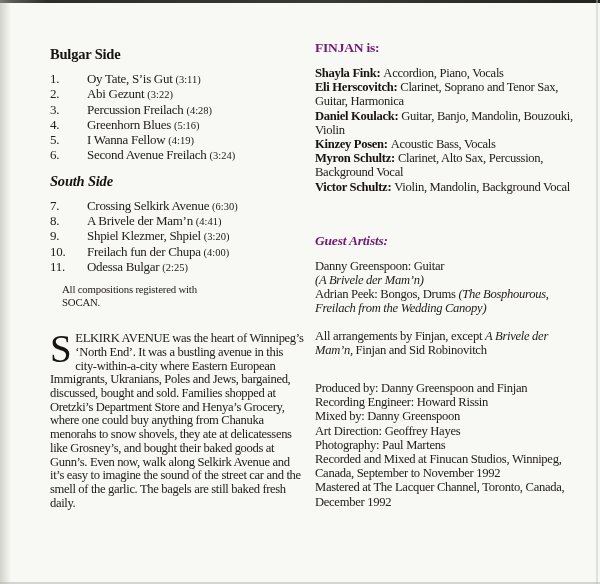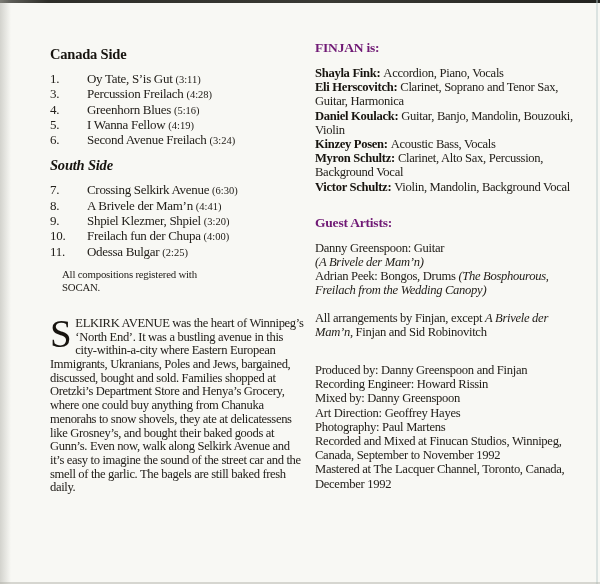--- a/index.html
+++ b/index.html
@@ -48,43 +48,44 @@
   }
   .dropcap {
     float:left; font-size:39px; line-height:28px;
     padding:3px 4px 0 0; color:#17140f;
   }
 
   .band-heading, .guests-heading {
     font-size:13.5px; font-weight:bold; letter-spacing:-0.2px;
     margin:0 0 10px 0; color:#701a75;
   }
-  .guests-heading { margin-top:21px; }
+  .guests-heading { margin-top:39px;font-style:italic; }
   .member, .guest, .arrangements, .credit-line {
     margin:0; font-size:12.6px; line-height:14.2px; letter-spacing:-0.3px;
   }
   .member b, .guest-name { margin-right:3px; color:#17140f;font-family:Liberation Serif, serif; }
   .note-block { display:block; font-style:italic; }
   .guest i, .arrangements i { font-style:italic; }
   .arrangements { margin-top:13px; }
   .credits { margin-top:24px; }
 </style>
 </head>
 <body>
 
 <div class="page">
   <div class="scan-top"></div>
   <div class="scan-left"></div>
   <div class="scan-right"></div>
   <div class="scan-bottom"></div>
 
   <div class="col-left">
-    <h2 class="heading">Canada Side</h2>
+    <h2 class="heading">Bulgar Side</h2>
 
     <div class="track"><span class="tnum">1.</span><span class="ttitle">Oy Tate, S’is Gut</span> <span class="ttime">(3:11)</span></div>
+    <div class="track"><span class="tnum">2.</span><span class="ttitle">Abi Gezunt</span> <span class="ttime">(3:22)</span></div>
     <div class="track"><span class="tnum">3.</span><span class="ttitle">Percussion Freilach</span> <span class="ttime">(4:28)</span></div>
     <div class="track"><span class="tnum">4.</span><span class="ttitle">Greenhorn Blues</span> <span class="ttime">(5:16)</span></div>
     <div class="track"><span class="tnum">5.</span><span class="ttitle">I Wanna Fellow</span> <span class="ttime">(4:19)</span></div>
     <div class="track"><span class="tnum">6.</span><span class="ttitle">Second Avenue Freilach</span> <span class="ttime">(3:24)</span></div>
 
     <h2 class="heading south-heading">South Side</h2>
 
     <div class="track"><span class="tnum">7.</span><span class="ttitle">Crossing Selkirk Avenue</span> <span class="ttime">(6:30)</span></div>
     <div class="track"><span class="tnum">8.</span><span class="ttitle">A Brivele der Mam’n</span> <span class="ttime">(4:41)</span></div>
     <div class="track"><span class="tnum">9.</span><span class="ttitle">Shpiel Klezmer, Shpiel</span> <span class="ttime">(3:20)</span></div>

